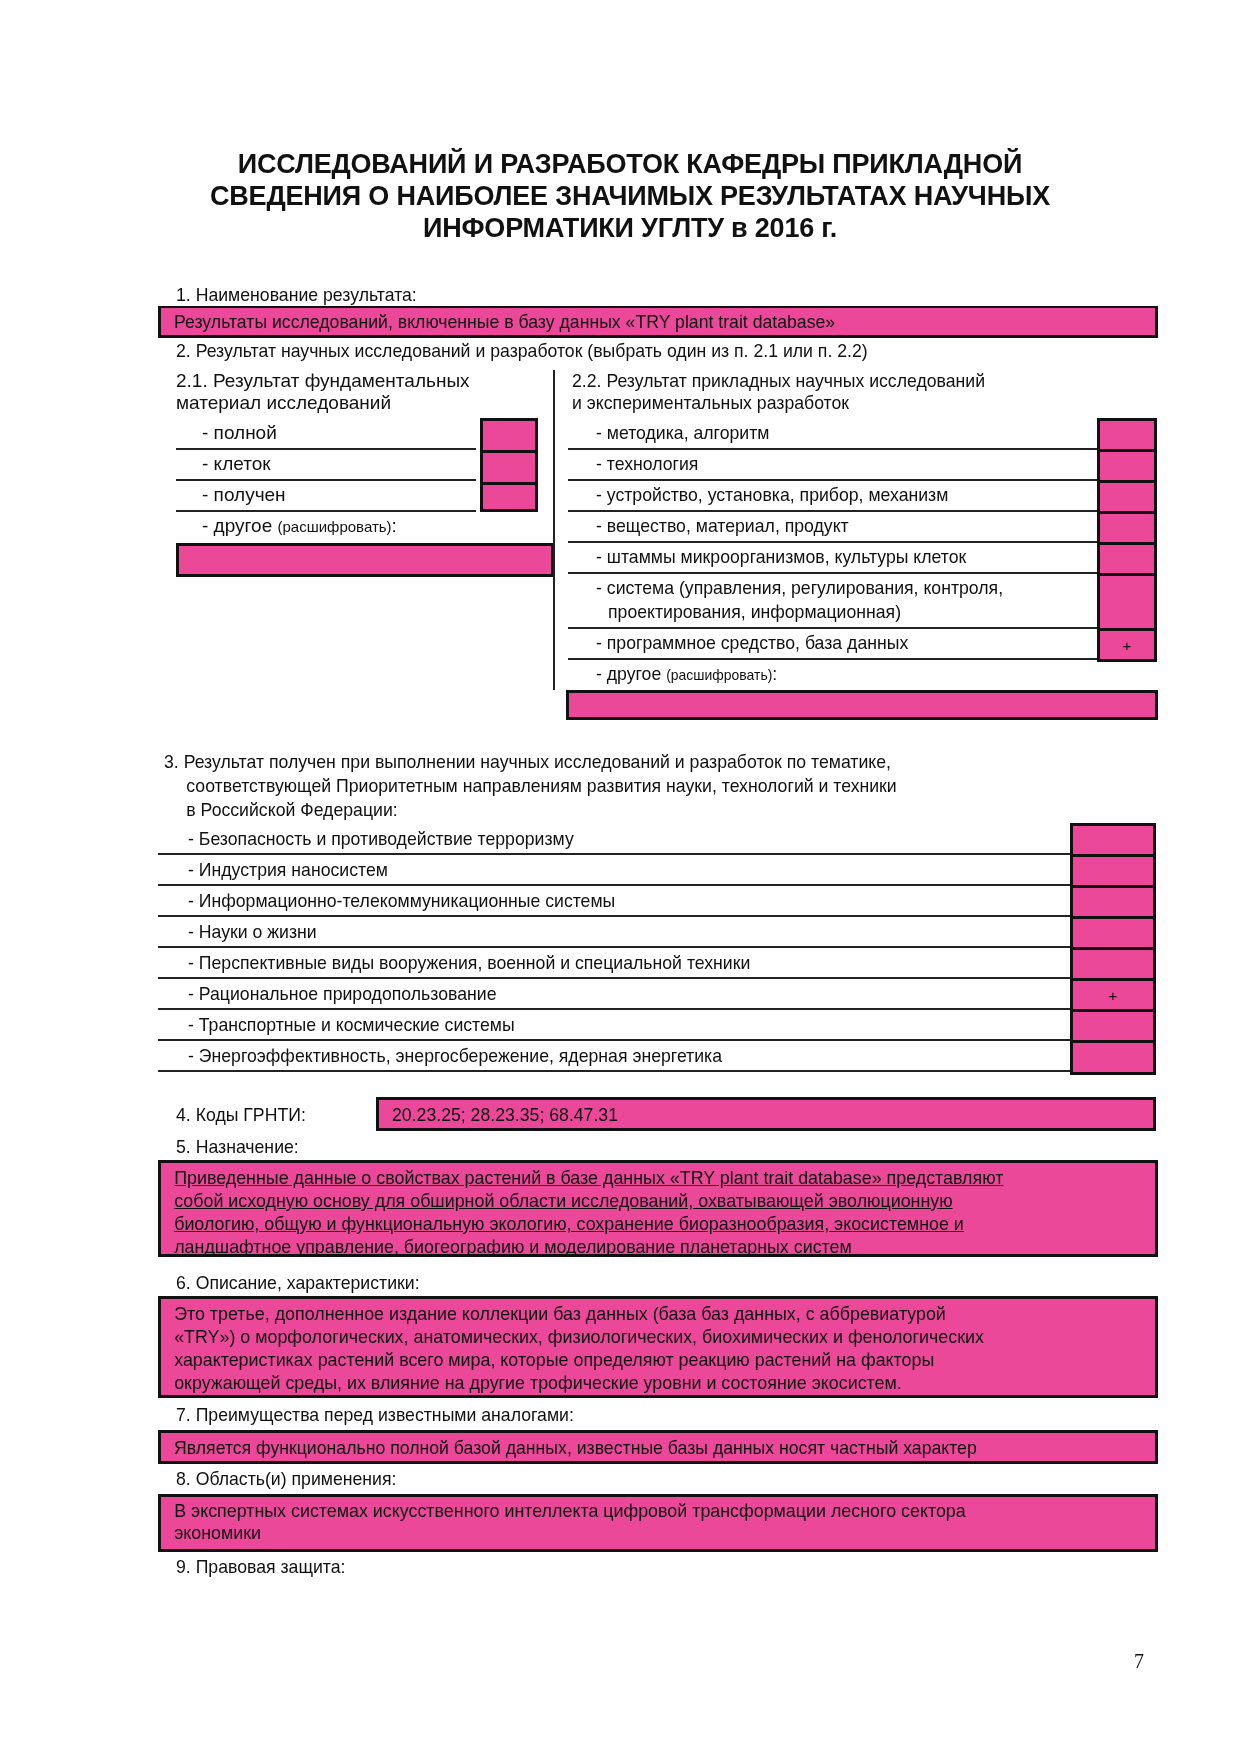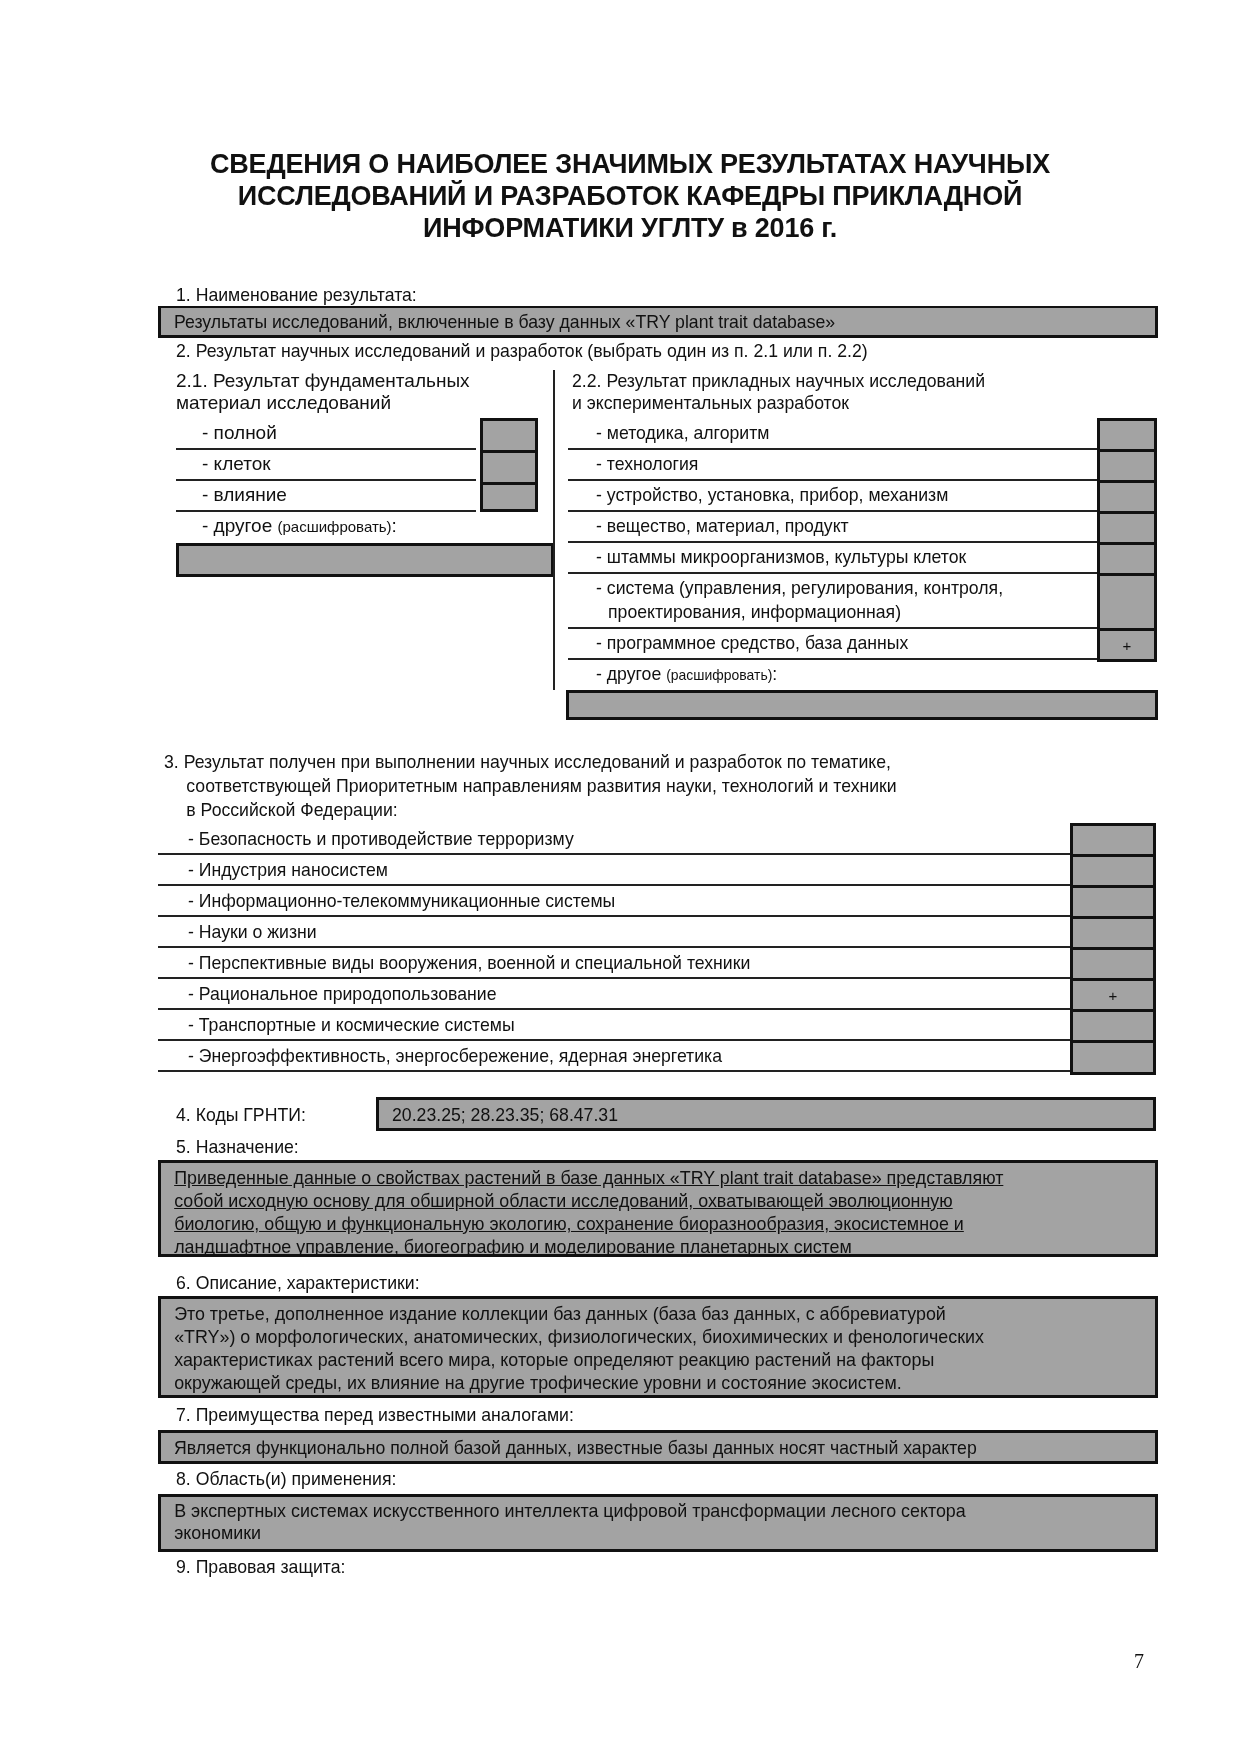--- a/index.html
+++ b/index.html
@@ -3,58 +3,58 @@
 <meta charset="utf-8">
 <style>
   html, body { margin: 0; padding: 0; background: #ffffff; }
   body { width: 1240px; height: 1754px; position: relative; overflow: hidden;
          font-family: "Liberation Sans", sans-serif; color: #111; }
   .abs { position: absolute; }
   .title { left: 150px; top: 148px; width: 960px; text-align: center;
            font-weight: bold; font-size: 27px; line-height: 32px; letter-spacing: -0.2px; }
   .title div { white-space: nowrap; }
   .lbl { font-size: 19px; line-height: 22px; white-space: nowrap; transform: scaleX(0.93); transform-origin: left center; }
-  .fill { background: #a3a3a3; border: 3px solid #111; box-sizing: border-box; }
+  .fill { background: #ec4899; border: 3px solid #111; box-sizing: border-box; }
   .hline { height: 2px; background: #222; }
   .vline { width: 2px; background: #222; }
   .box-text { font-size: 19px; line-height: 22px; padding: 2px 14px; white-space: nowrap;
               transform: scaleX(0.93); transform-origin: left center; }
   .para { font-size: 19px; line-height: 23px; padding: 3px 14px; transform: scaleX(0.94); transform-origin: left top; width: 1030px; }
   .para div { white-space: nowrap; }
   .mark { font-size: 15px; text-align: center; line-height: 30px; }
   .small { font-size: 15px; }
   .pagenum { font-family: "Liberation Serif", serif; font-size: 20px; }
 </style>
 </head>
 <body>
 
 <div class="abs title">
+  <div>ИССЛЕДОВАНИЙ И РАЗРАБОТОК КАФЕДРЫ ПРИКЛАДНОЙ</div>
   <div>СВЕДЕНИЯ О НАИБОЛЕЕ ЗНАЧИМЫХ РЕЗУЛЬТАТАХ НАУЧНЫХ</div>
-  <div>ИССЛЕДОВАНИЙ И РАЗРАБОТОК КАФЕДРЫ ПРИКЛАДНОЙ</div>
   <div>ИНФОРМАТИКИ УГЛТУ в 2016 г.</div>
 </div>
 
 <div class="abs lbl" style="left:176px; top:284px;">1. Наименование результата:</div>
 <div class="abs fill" style="left:158px; top:306px; width:1000px; height:32px; border-width:2px 3px 3px 3px;">
   <div class="box-text" style="padding-top:3px;">Результаты исследований,  включенные в базу данных «TRY plant trait database»</div>
 </div>
 
 <div class="abs lbl" style="left:176px; top:340px;">2. Результат научных исследований и разработок (выбрать один из п. 2.1 или п. 2.2)</div>
 
 <div class="abs lbl" style="left:176px; top:370px; transform:none;">
   <div>2.1. Результат фундаментальных</div>
   <div>материал исследований</div>
 </div>
 
 <div class="abs" style="left:176px; top:418px; width:360px;">
   <div class="abs lbl" style="left:26px; top:4px; transform:none;">- полной</div>
   <div class="abs hline" style="left:0; top:30px; width:300px;"></div>
   <div class="abs lbl" style="left:26px; top:35px; transform:none;">- клеток</div>
   <div class="abs hline" style="left:0; top:61px; width:300px;"></div>
-  <div class="abs lbl" style="left:26px; top:66px; transform:none;">- влияние</div>
+  <div class="abs lbl" style="left:26px; top:66px; transform:none;">- получен</div>
   <div class="abs hline" style="left:0; top:92px; width:300px;"></div>
   <div class="abs lbl" style="left:26px; top:97px; transform:none;"><span>- другое </span><span class="small">(расшифровать)</span><span>:</span></div>
 </div>
 
 <div class="abs fill" style="left:480px; top:418px; width:58px; height:94px; padding:0;">
   <div class="mark" style="height:29px; border-bottom:3px solid #111;"></div>
   <div class="mark" style="height:29px; border-bottom:3px solid #111;"></div>
   <div class="mark" style="height:30px;"></div>
 </div>
 <div class="abs fill" style="left:176px; top:543px; width:378px; height:34px;">

